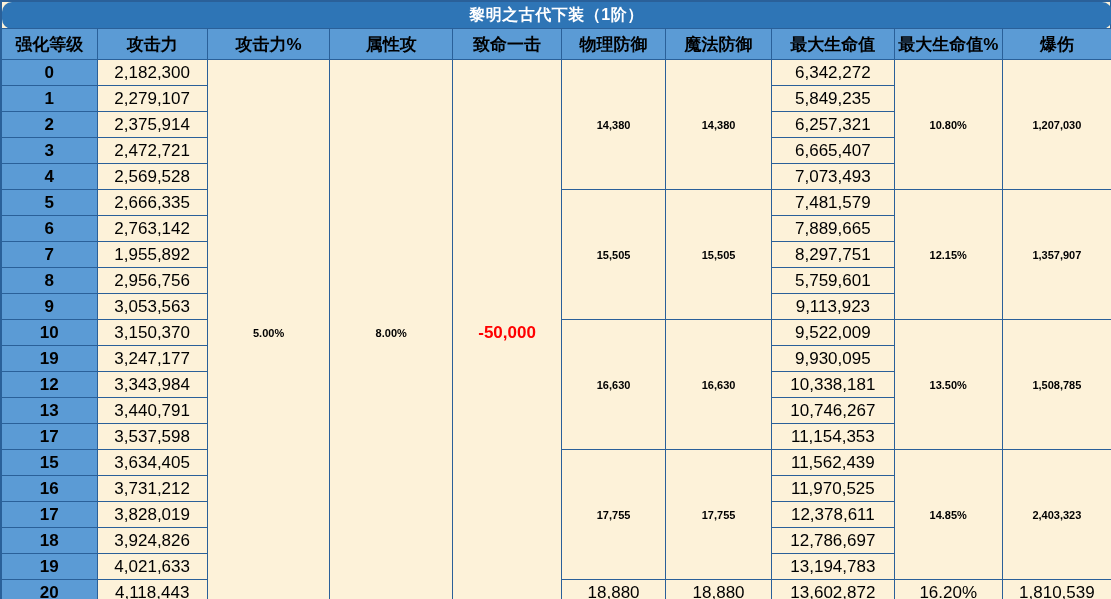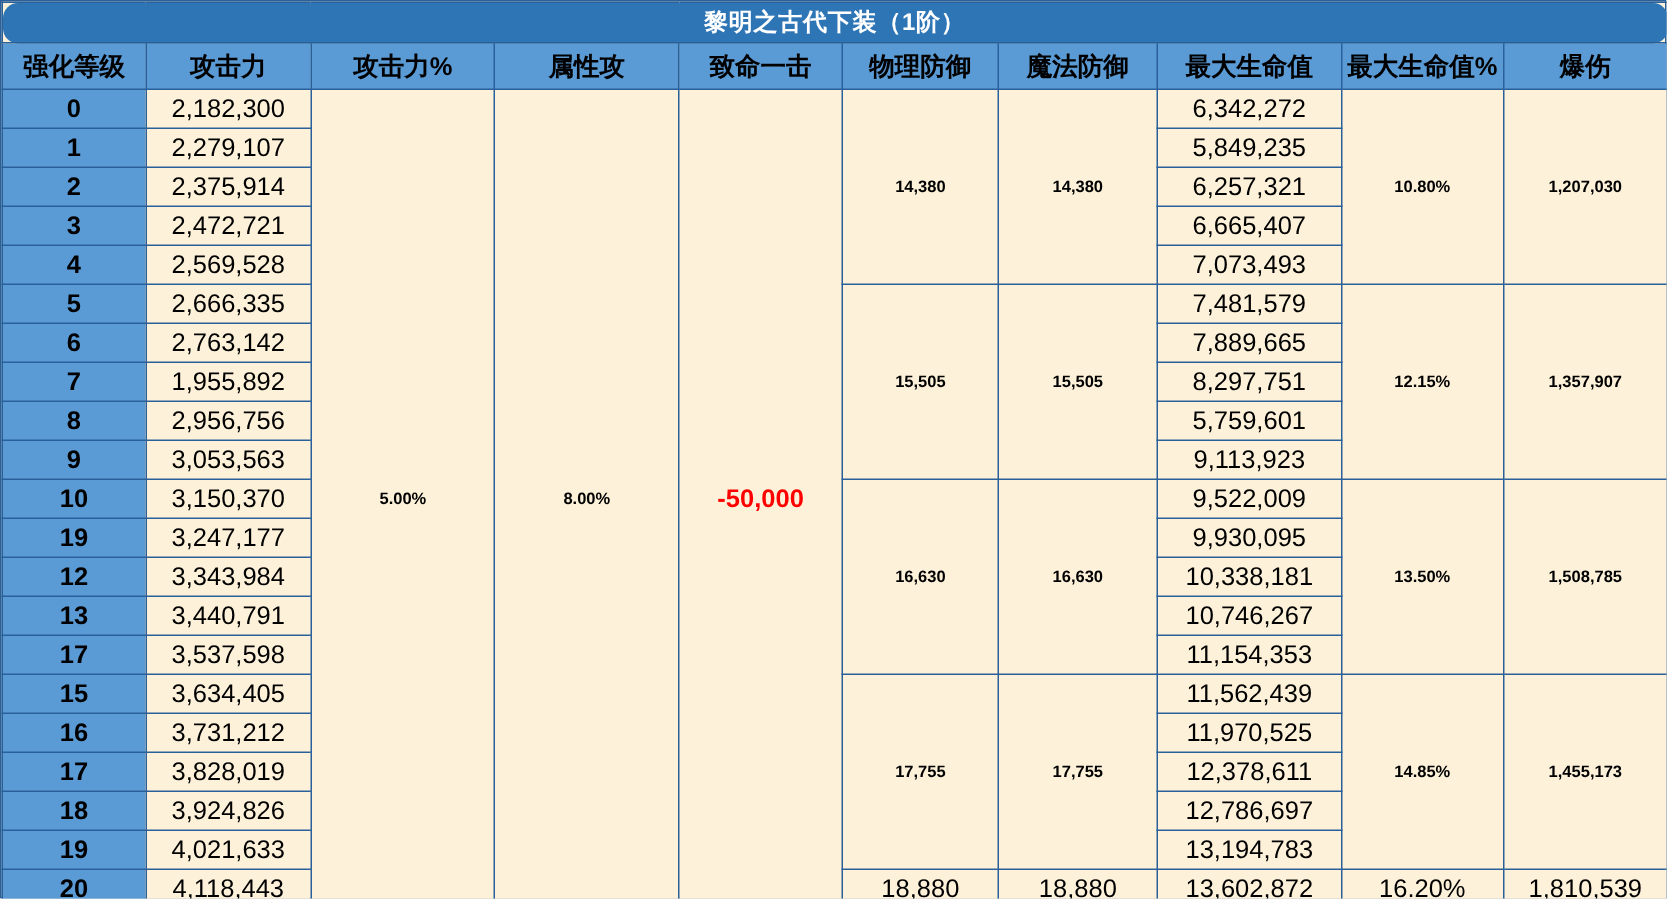--- a/index.html
+++ b/index.html
@@ -200,21 +200,21 @@
       <td class="data-cell">11,154,353</td>
     </tr>
 
     <tr>
       <td class="lvl-cell">15</td>
       <td class="data-cell">3,634,405</td>
       <td class="big-cell" rowspan="5">17,755</td>
       <td class="big-cell" rowspan="5">17,755</td>
       <td class="data-cell">11,562,439</td>
       <td class="big-cell" rowspan="5">14.85%</td>
-      <td class="big-cell" rowspan="5">1,455,173</td>
+      <td class="big-cell" rowspan="5">2,403,323</td>
     </tr>
     <tr>
       <td class="lvl-cell">16</td>
       <td class="data-cell">3,731,212</td>
       <td class="data-cell">11,970,525</td>
     </tr>
     <tr>
       <td class="lvl-cell">17</td>
       <td class="data-cell">3,828,019</td>
       <td class="data-cell">12,378,611</td>

